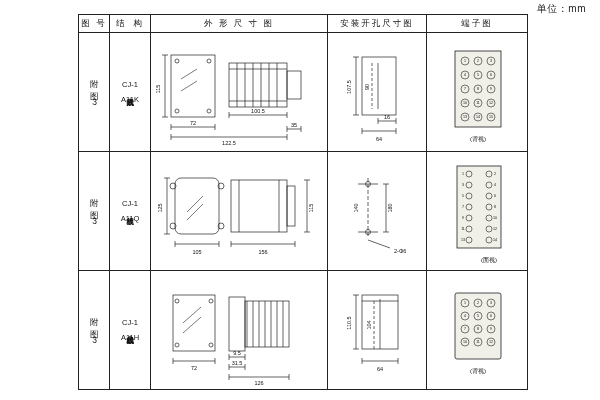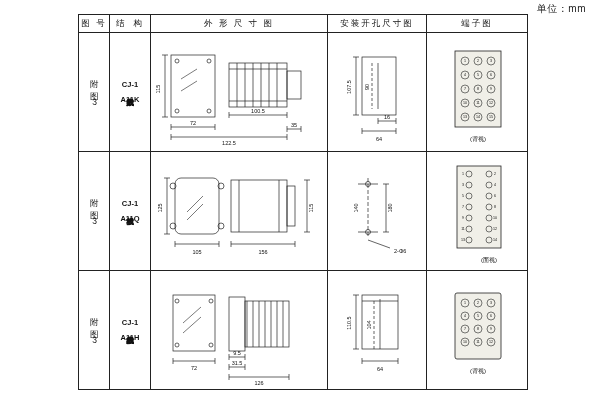--- a/index.html
+++ b/index.html
@@ -45,21 +45,21 @@
     writing-mode:vertical-rl;
     text-orientation:upright;
     font-size:8.5px;
     line-height:1.35;
     letter-spacing:1px;
     margin:0 auto;
     display:inline-block;
   }
   .struct-wrap{
     display:flex;flex-direction:column;align-items:center;justify-content:center;
-    height:100%;font-size:7.5px;line-height:1.25;font-weight:bold;
+    height:100%;font-size:7.5px;line-height:1.25;
   }
   .struct-code{font-size:7.5px;}
   .struct-mid{
     writing-mode:vertical-rl;text-orientation:upright;
     font-size:7.5px;letter-spacing:0px;margin:3px 0;
   }
   .cellbox{position:relative;width:100%;height:100%;}
   svg{display:block;}
 </style>
 </head>

